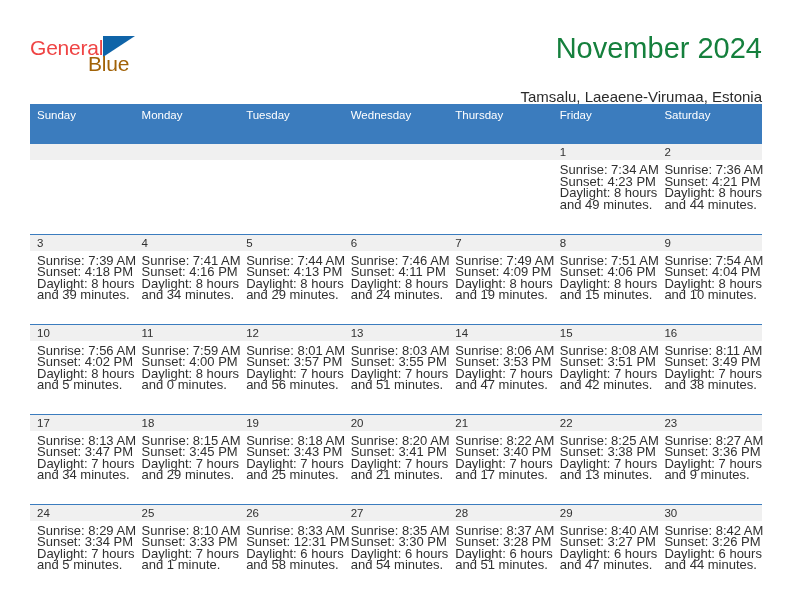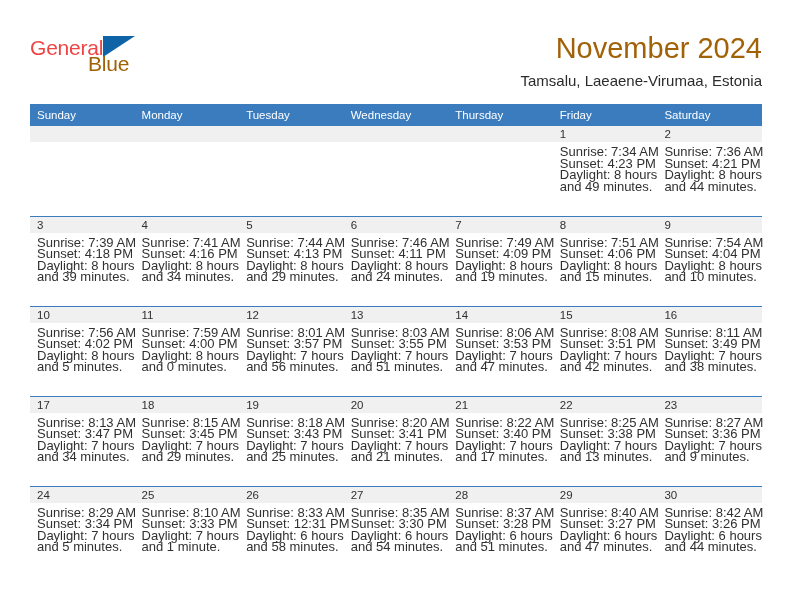--- a/index.html
+++ b/index.html
@@ -35,43 +35,43 @@
   .logo-blue {
     position: absolute; left: 58px; top: 20px;
     font-size: 21px; color: #a16207; letter-spacing: -0.2px;
     line-height: 24px;
   }
   .titles {
     position: absolute; right: 0; top: -2px;
     text-align: right;
   }
   .cal-title {
-    font-size: 29px; color: #a16207; font-weight: 400;
+    font-size: 29px; color: #15803d; font-weight: 400;
     line-height: 36px; white-space: nowrap; text-align: right;
   }
   .cal-sub {
     font-size: 15px; color: #2b2b2b; font-weight: 400;
-    line-height: 22px; margin-top: 4px; white-space: nowrap;
+    line-height: 22px; margin-top: 20px; white-space: nowrap;
   }
 
   
   .cal {
     position: absolute;
     left: 30px; top: 104px;
     width: 732px;
     border-collapse: collapse;
     table-layout: fixed;
   }
   .cal th {
     background: #3b7cbe;
     color: #ffffff;
     font-size: 11.5px;
     font-weight: 400;
     text-align: left;
-    padding: 5px 0 5px 7px;
+    padding: 5px 0 23px 7px;
     height: 21px;
     border: none;
   }
   .cal td {
     width: 104.57px;
     height: 90px;
     vertical-align: top;
     padding: 0;
     border-top: 1px solid #3b7cbe;
     background: #ffffff;

